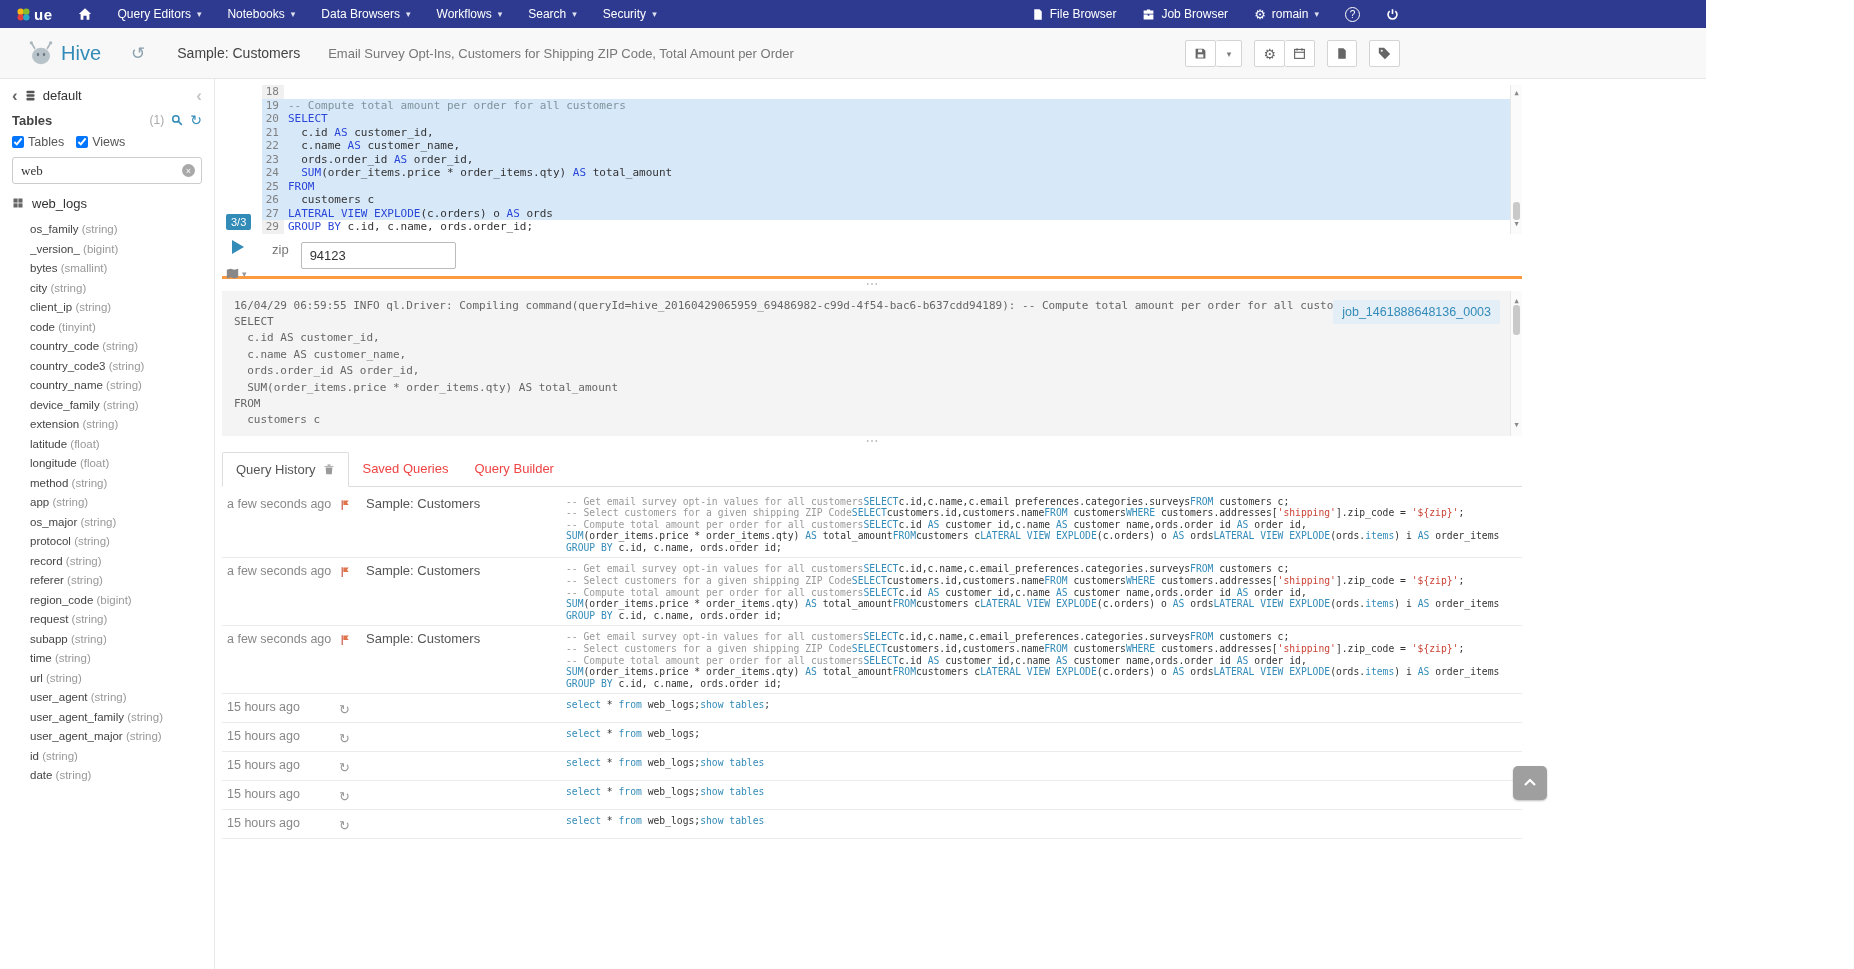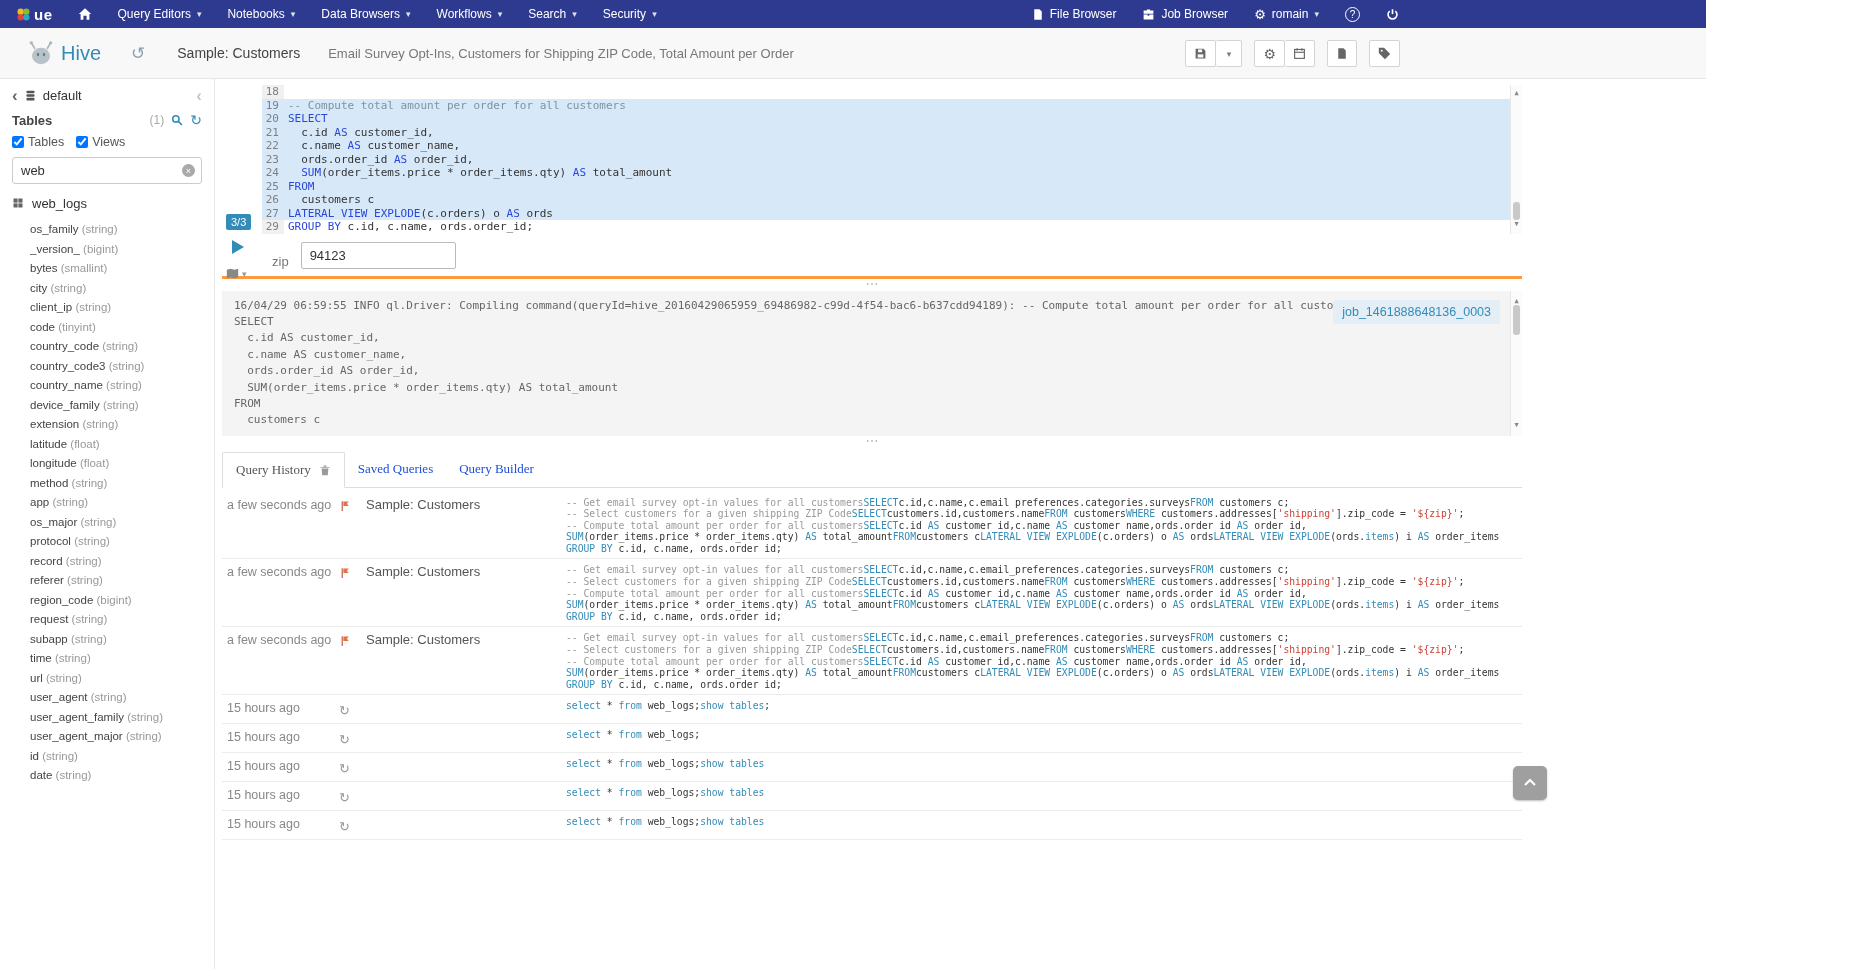--- a/index.html
+++ b/index.html
@@ -45,21 +45,21 @@
   .tables-head { display:flex; align-items:center; height:18px; margin-top:6px; }
   .tables-label { font-size:13px; font-weight:bold; color:#444; }
   .tables-count { margin-left:auto; color:#aaa; font-size:12px; }
   .tables-head .icon-blue { color:#338bb8; margin-left:7px; display:flex; }
   .refresh-glyph { font-size:14px; line-height:1; }
   .cb-row { display:flex; align-items:center; gap:12px; margin-top:4px; height:18px; font-size:12.5px; color:#555; }
   .cb { display:flex; align-items:center; gap:4px; }
   .cb input { width:12px; height:12px; }
   .search-wrap { position:relative; margin-top:6px; }
   .search-input { width:100%; height:27px; border:1px solid #ccc; border-radius:3px; padding:4px 32px 4px 8px;
-    font-size:13px; color:#333; font-family:Liberation Sans, sans-serif; }
+    font-size:13px; color:#333; font-family:Liberation Serif, serif; }
   .clear-ic { position:absolute; right:7px; top:7px; width:13px; height:13px; background:#a9a9a9; color:#fff;
     border-radius:50%; font-size:9px; display:flex; align-items:center; justify-content:center; }
   .table-row { display:flex; align-items:center; gap:8px; margin-top:10px; height:18px; font-size:13px; color:#333; }
   .table-row svg { color:#666; }
   .cols { margin-top:8px; padding-left:18px; }
   .col-item { height:19.5px; line-height:19.5px; font-size:11.5px; white-space:nowrap; overflow:hidden; }
   .col-name { color:#444; }
   .col-type { color:#999; }
 
   
@@ -77,38 +77,38 @@
   .ed-line.hl .ed-num { background:transparent; }
   .ed-code { padding-left:4px; }
   .tok-k { color:#2946d8; }
   .tok-c { color:#7f949c; }
   .tok-t { color:#333; }
   .tok-s { color:#cb4437; }
   .ed-scroll { position:absolute; right:0; top:0; bottom:0; width:12px; background:#fbfbfb; border-left:1px solid #e8e8e8; }
   .scroll-arrow { position:absolute; left:0; width:11px; text-align:center; font-size:7px; color:#888; }
   .scroll-thumb { position:absolute; left:2px; width:7px; background:#c9c9c9; border-radius:3px; }
 
-  .variable-row { margin:8px 0 0 50px; display:flex; align-items:flex-end; gap:12px; }
+  .variable-row { margin:8px 0 0 50px; display:flex; align-items:flex-start; gap:12px; }
   .var-label { color:#777; font-size:13px; }
   .var-input { width:155px; height:27px; border:1px solid #bbb; border-radius:2px; padding:4px 8px; font-size:13px;
     font-family:"Liberation Sans", sans-serif; color:#333; }
   .progress-bar { margin-top:7px; width:1300px; height:3px; background:#fb9a3f; }
   .grip { width:1300px; height:12px; text-align:center; color:#a8a8a8; font-size:13px; line-height:9px; }
 
   
   .log-panel { width:1300px; height:145px; background:#f4f4f4; position:relative; padding:7px 20px 0 12px;
     font-family:"DejaVu Sans Mono", monospace; font-size:11px; line-height:16.4px; color:#666; overflow:hidden; }
   .log-line { white-space:pre; }
   .job-chip { position:absolute; top:9px; right:22px; background:#e3eef6; color:#338bb8; font-size:12.5px;
     font-family:"Liberation Sans", sans-serif; padding:4px 9px; border-radius:2px; }
   .log-scroll { position:absolute; right:0; top:0; bottom:0; width:12px; background:#fbfbfb; border-left:1px solid #e8e8e8; }
 
   
-  .tabs { margin-top:4px; width:1300px; display:flex; border-bottom:1px solid #ddd;font-family:Liberation Serif, serif; }
-  .tab { padding:9px 13px; font-size:13px; color:#1d4ed8; display:flex; align-items:center; gap:8px; }
+  .tabs { margin-top:4px; width:1300px; display:flex; border-bottom:1px solid #ddd; }
+  .tab { padding:9px 13px; font-size:13px; color:#ef4444; display:flex; align-items:center; gap:8px; }
   .tab.active { background:#fff; border:1px solid #ddd; border-bottom:1px solid #fff; margin-bottom:-1px;
     border-radius:2px 2px 0 0; color:#555; }
   .tab-trash { color:#9a9a9a; display:flex; }
   .history { width:1300px; padding-top:4px; }
   .h-row { display:flex; align-items:flex-start; border-bottom:1px solid #ececec; padding:5px 0 4px 5px; }
   .h-time { width:112px; flex:none; color:#888; font-size:12.5px; padding-top:1px; }
   .h-status { width:27px; flex:none; padding-top:1px; }
   .st-refresh { color:#999; font-size:13px; line-height:1; }
   .h-name { width:200px; flex:none; color:#555; font-size:13px; }
   .h-sql { flex:1; font-family:"DejaVu Sans Mono", monospace; font-size:9.7px; line-height:11.6px; overflow:hidden; }

